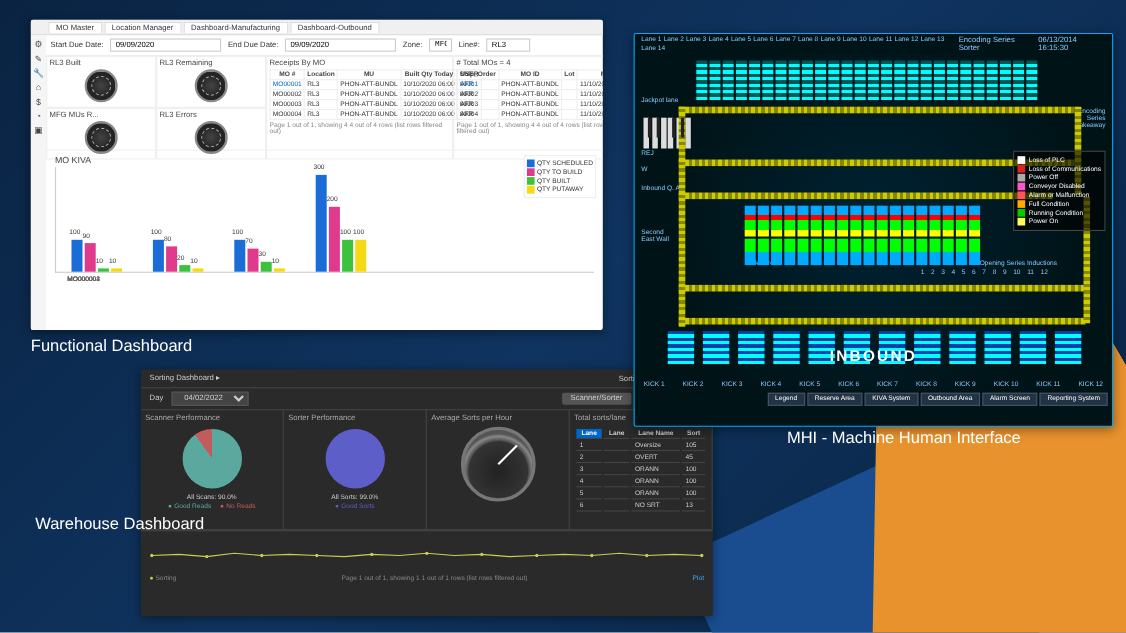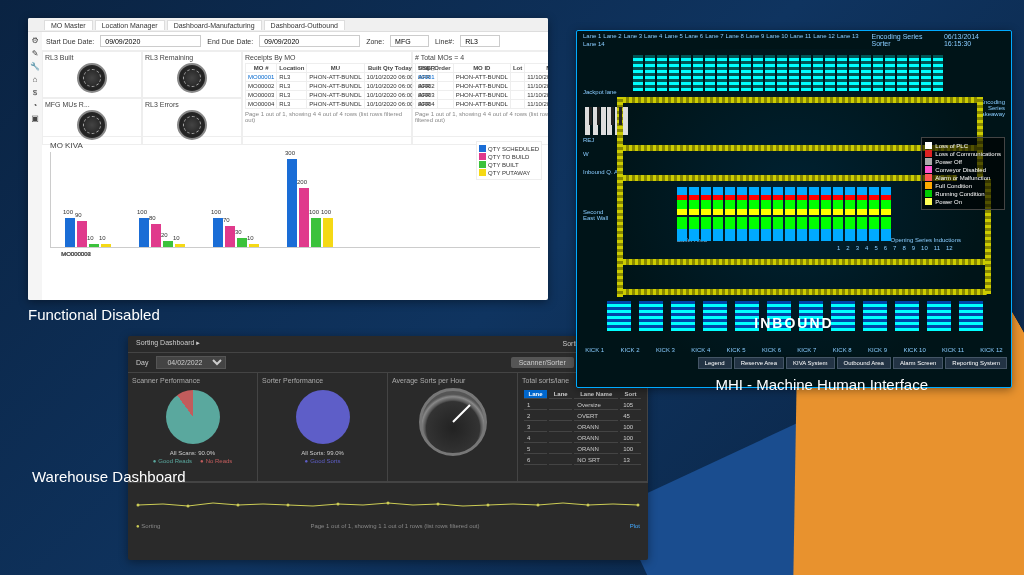--- a/index.html
+++ b/index.html
@@ -106,21 +106,21 @@
     <div class="fd-tab">Location Manager</div>
     <div class="fd-tab">Dashboard-Manufacturing</div>
     <div class="fd-tab">Dashboard-Outbound</div>
   </div>
   <div class="fd-filters" style="padding-left:18px">
     <span>Start Due Date:</span>
     <input value="09/09/2020" style="">
     <span>End Due Date:</span>
     <input value="09/09/2020" style="">
     <span>Zone:</span>
-    <input style="width: 39px;" value="MFG">
+    <input style="width: 21px; font-family: Liberation Mono, monospace;" value="MFG">
     <span>Line#:</span>
     <input style="width: 40px;" value="RL3">
   </div>
   <div class="fd-grid" style="margin-left:14px">
     <div class="fd-cell">
       <div class="fd-cell-title">RL3 Built</div>
       <div class="gauge-sm"></div>
     </div>
     <div class="fd-cell">
       <div class="fd-cell-title">RL3 Remaining</div>
@@ -293,21 +293,21 @@
           <span class="sw" style="background:#3cc23c"></span>
           <span>QTY BUILT</span>
         </div>
       <div>
           <span class="sw" style="background:#f5d915"></span>
           <span>QTY PUTAWAY</span>
         </div>
     </div>
   </div>
 </div>
-<div class="label" style="left:28px;top:306px">Functional Disabled</div>
+<div class="label" style="left:28px;top:306px">Functional Dashboard</div>
 
 <div class="panel wd">
   <div class="wd-top">
     <div><span>Sorting Dashboard</span> ▸</div>
     <div>
       <span>Sorting Dashboard</span>
       <span style="color:#3c3;margin-left:4px">●</span>
       <span> ⓘ</span>
     </div>
   </div>
@@ -626,13 +626,13 @@
   </div>
   <div class="mhi-bottom-btns" id="mhi-btns">
       <div class="mhi-btn">Legend</div>
       <div class="mhi-btn">Reserve Area</div>
       <div class="mhi-btn">KIVA System</div>
       <div class="mhi-btn">Outbound Area</div>
       <div class="mhi-btn">Alarm Screen</div>
       <div class="mhi-btn">Reporting System</div>
     </div>
 </div>
-<div class="label" style="right:96px;top:376px">MHI - Machine Human Interface</div>
+<div class="label" style="right:96px;top:390px">MHI - Machine Human Interface</div>
 
 </body></html>

